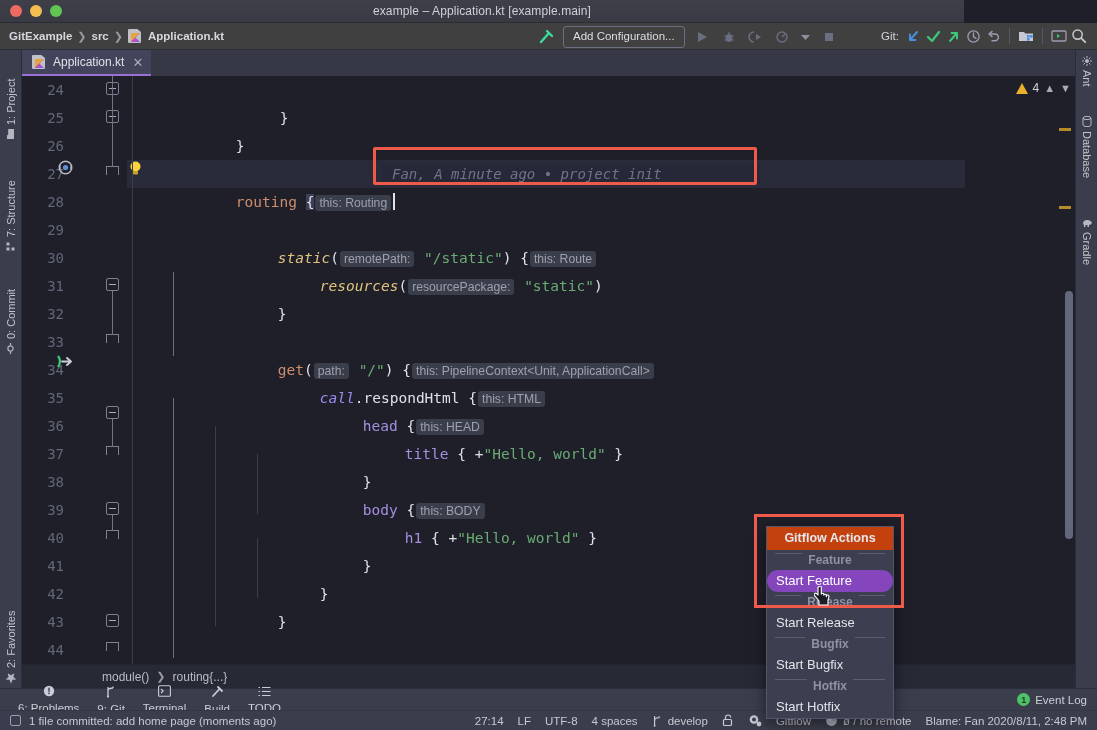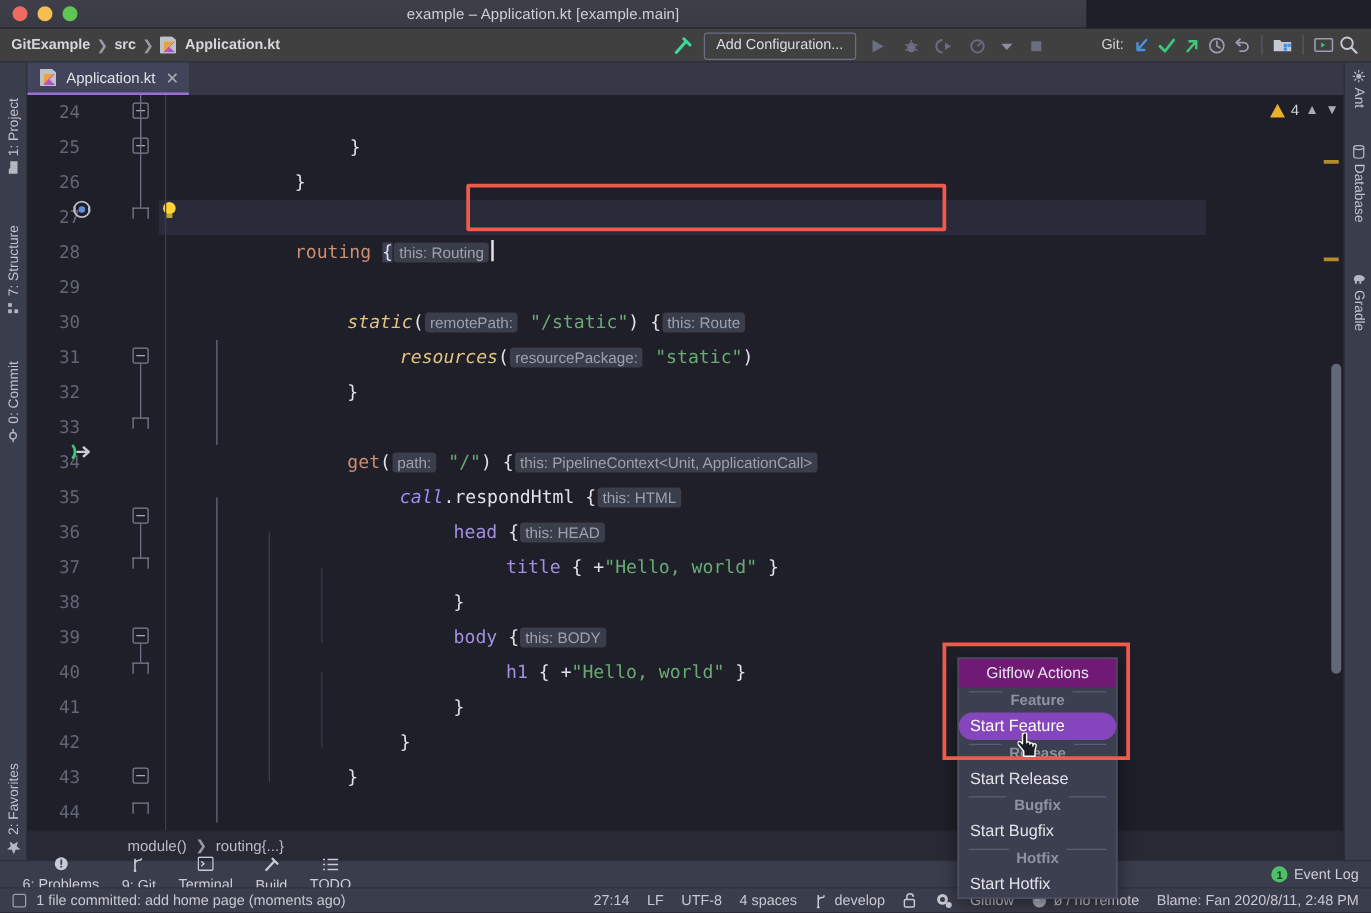--- a/index.html
+++ b/index.html
@@ -11,21 +11,21 @@
     -webkit-font-smoothing: antialiased;
   }
   #app {
     position: relative;
     width: 1097px; height: 730px;
     background: #1e1f29;
   }
 
   
   .titlebar {
-    position: absolute; left: 0; top: 0; width: 869px; height: 23px;
+    position: absolute; left: 0; top: 0; width: 964px; height: 23px;
     background: linear-gradient(180deg,#3f3f4a 0%, #3a3a45 100%);
     display: flex; align-items: center;
     border-bottom: 1px solid #2c2c36;
   }
   .traffic { display: flex; gap: 8px; margin-left: 10px; }
   .tl { width: 12px; height: 12px; border-radius: 50%; }
   .tl.red { background: #ec6a5f; }
   .tl.yellow { background: #f4bf50; }
   .tl.green { background: #61c554; }
   .title-text {
@@ -249,21 +249,21 @@
   .sqico { width:11px;height:11px;border:1.4px solid #9b9db0; border-radius:2px; }
 
   
   .popup {
     position: absolute; left: 766px; top: 526px; width: 128px;
     background: #3c3f4f; border: 1px solid #53566a;
     box-shadow: 0 4px 14px rgba(0,0,0,.5);
     z-index: 40;
   }
   .pop-title {
-    background: #701a75; color: #e6e7ee; font-size: 12.5px; font-weight: normal;
+    background: #c2410c; color: #e6e7ee; font-size: 12.5px; font-weight: bold;
     text-align: center; padding: 4px 0 5px;
   }
   .pop-sep {
     display:flex; align-items:flex-start; gap:6px;
     color:#8f92a3; font-size:12px; font-weight:bold;
     padding: 3px 8px;
   }
   .pop-sep .ln { flex:1; height:1px; background:#5b5e72; }
   .pop-item {
     font-size: 13px; color:#e3e4ea; padding: 3px 9px 4px; cursor:pointer;
@@ -617,20 +617,21 @@
       </div>
 
       <div class="line" style="top:504px; left:81px;">
         <span class="t-plain">}</span>
       </div>
 
       <div class="line" style="top:560px; left:81px;">
         
       </div>
 
+      <div class="blame" style="top:88px; left:255px; width:378px;">Fan, A minute ago • project init</div>
     </div>
   </div>
 
   <div class="redbox" style="left:373px; top:147px; width:384px; height:38px;"></div>
 
   <div class="warnbox">
     <span class="warn-tri"></span>
     <span>4</span>
     <span class="chev">▲</span>
     <span class="chev">▼</span>

